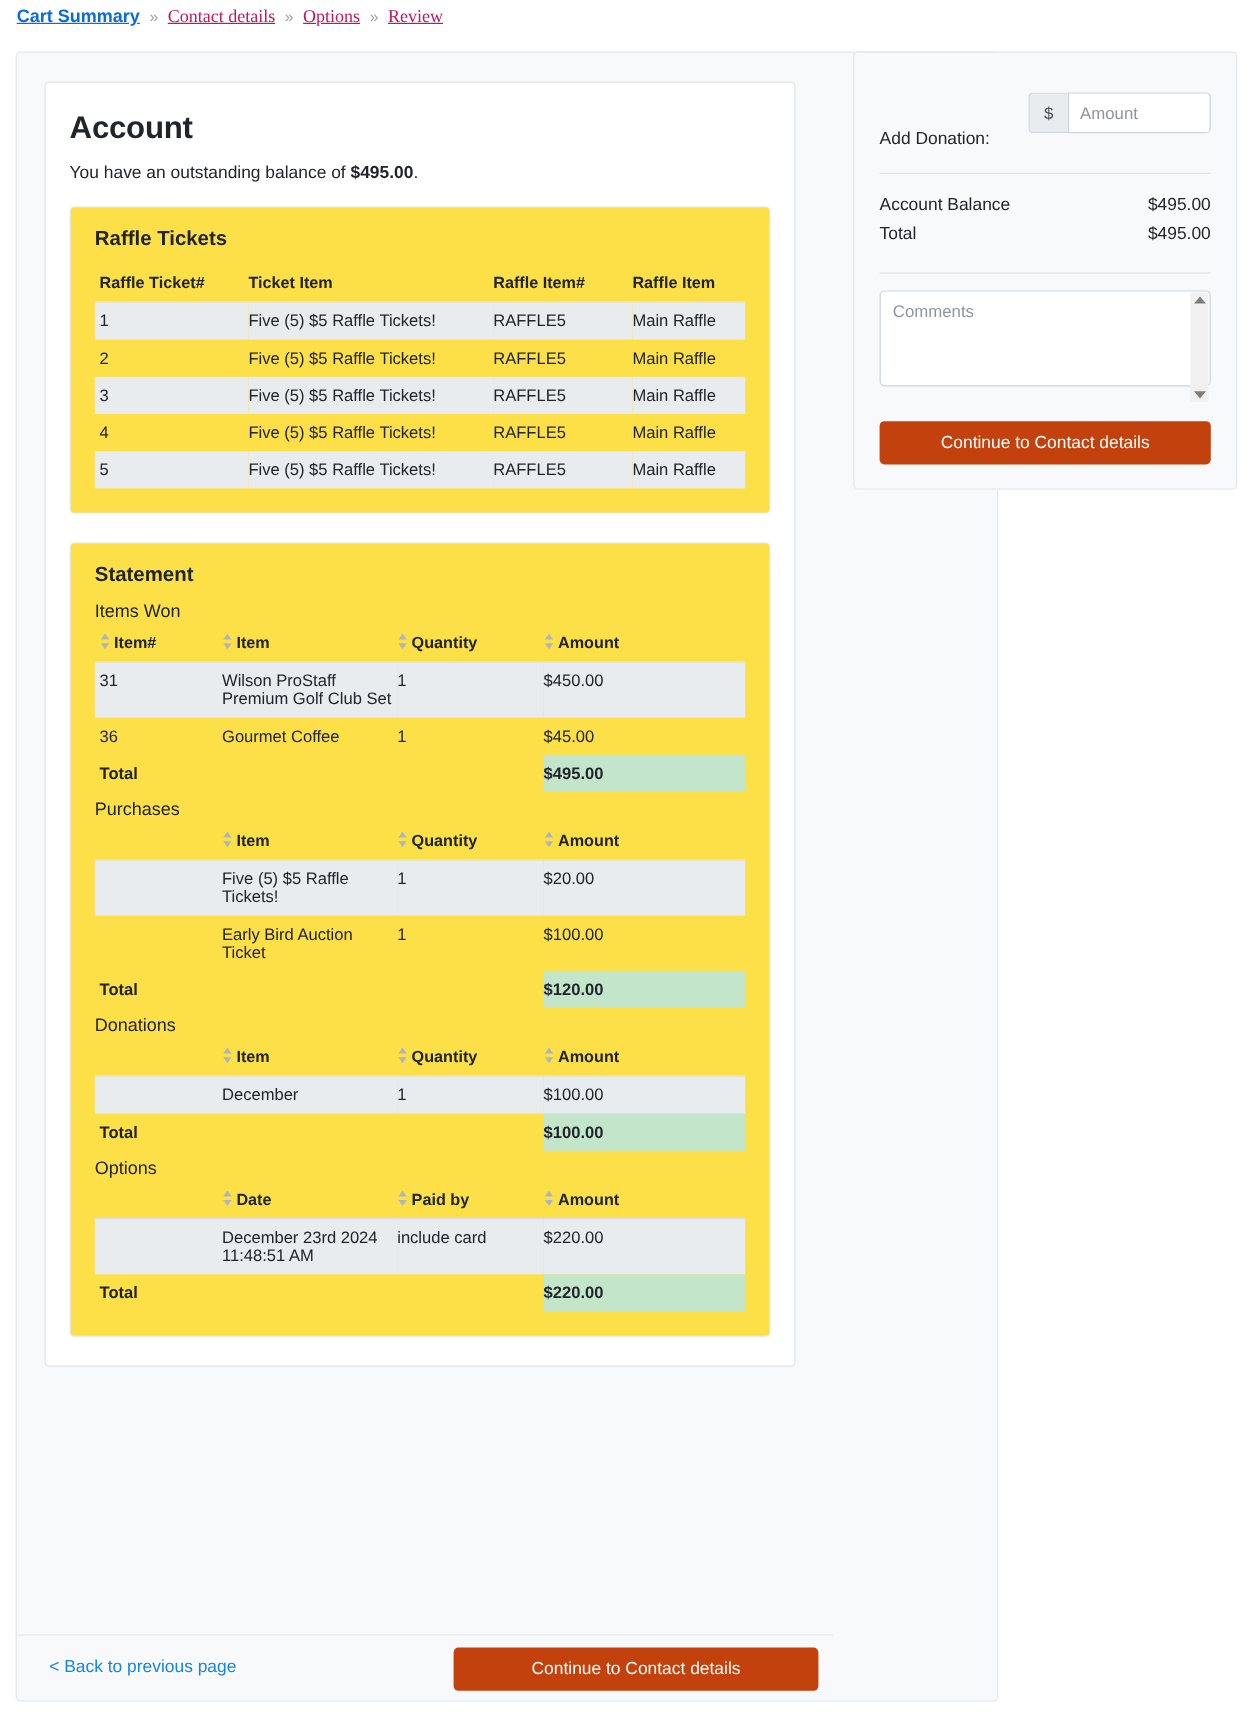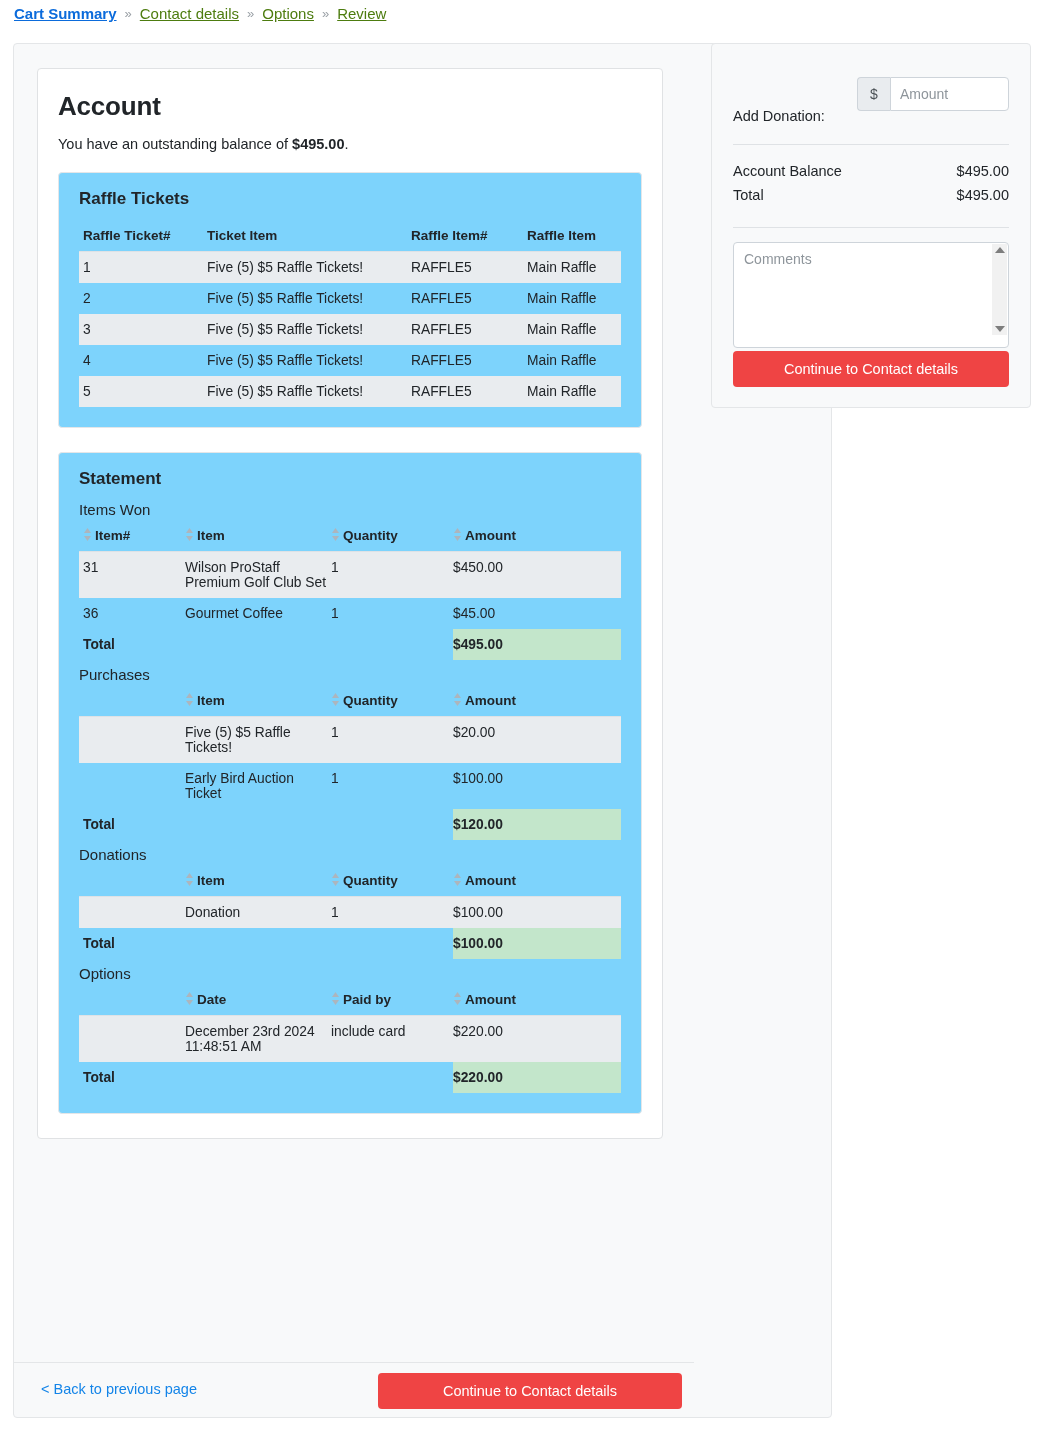--- a/index.html
+++ b/index.html
@@ -11,21 +11,21 @@
   }
   body { width: 1044px; height: 1437px; position: relative; overflow: hidden; }
 
   
   .breadcrumb {
     position: absolute; left: 14px; top: 4px;
     font-size: 15px; line-height: 20px;
     display: flex; gap: 8px;
   }
   .bc-current { color: #0b6bdb; font-weight: bold; }
-  .bc-link { color: #4d7c0f; }
+  .bc-link { color: #be185d; font-family: Liberation Serif, serif; }
   .bc-sep { color: #9aa0a6; font-size: 13px; }
 
   
   .left-wrap {
     position: absolute; left: 13px; top: 43px;
     width: 819px; height: 1375px;
     background: #f8f9fa;
     border: 1px solid #e4e6e8;
     border-radius: 4px;
   }
@@ -39,21 +39,21 @@
   }
   h1.account {
     margin: 0 0 14px 0;
     font-size: 26px; font-weight: bold; letter-spacing: -0.2px;
     color: #212529;
   }
   .balance-line { font-size: 14.5px; margin: 0 0 20px 0; color: #212529; }
   .balance-line b { font-weight: bold; }
 
   .subcard {
-    background: #7dd3fc;
+    background: #fde047;
     border: 1px solid #e4e6e8;
     border-radius: 4px;
     padding: 16px 20px 20px 20px;
     margin-bottom: 24px;
   }
   .subcard:last-child { margin-bottom: 0; }
   h2.sub-title {
     margin: 0 0 12px 0;
     font-size: 17px; font-weight: bold; color: #212529;
   }
@@ -101,21 +101,21 @@
   .footer {
     position: absolute; left: 13px; top: 1362px;
     width: 681px; height: 44px;
     border-top: 1px solid #e4e6e8;
   }
   .back-link {
     position: absolute; left: 28px; top: 18px;
     font-size: 14.5px; color: #1384e8; text-decoration: none;
   }
   .btn-primary {
-    background: #ef4444; color: #ffffff;
+    background: #c2410c; color: #ffffff;
     border: none; border-radius: 4px;
     font-family: "Liberation Sans", sans-serif;
     font-size: 14.5px; cursor: pointer;
   }
   .btn-foot {
     position: absolute; left: 365px; top: 10px;
     width: 304px; height: 36px;
   }
 
   
@@ -147,21 +147,21 @@
   hr.divider { border: none; border-top: 1px solid #dfe2e5; margin: 20px 0 14px 0; }
 
   .totals-row {
     display: flex; justify-content: space-between;
     font-size: 14.5px; line-height: 24px; color: #212529; text-align: right;
   }
   .comments-label { font-size: 14.5px; line-height: 20px; color: #212529; margin-bottom: 9px; }
 
   .ta-wrap { position: relative; width: 100%; height: 95px; }
   textarea.comments {
-    width: 100%; height: 106px;
+    width: 100%; height: 80px;
     border: 1px solid #ced4da; border-radius: 4px;
     background: #ffffff; resize: none;
     padding: 8px 10px;
     font-family: "Liberation Sans", sans-serif; font-size: 14px; color: #212529;
     outline: none; overflow: hidden;
   }
   textarea.comments::placeholder { color: #8e959b; }
   .fake-sb {
     position: absolute; right: 2px; top: 2px;
     width: 15px; height: 91px;
@@ -345,21 +345,21 @@
                   </svg></span><span>Quantity</span></th>
           <th><span class="sort-ico"><svg width="9" height="13" viewBox="0 0 9 13">
                     <path d="M4.5 0 L8 5 L1 5 Z" fill="#adb5bd"></path>
                     <path d="M4.5 13 L1 8 L8 8 Z" fill="#adb5bd"></path>
                   </svg></span><span>Amount</span></th>
         </tr>
           </thead>
           <tbody id="donations-body">
             <tr class="odd">
               <td class="st-c1"></td>
-              <td class="st-c2">Donation</td>
+              <td class="st-c2">December</td>
               <td class="st-c3">1</td>
               <td>$100.00</td>
             </tr>
             <tr class="tot">
               <td class="st-c1">Total</td>
               <td class="st-c2"></td>
               <td class="st-c3"></td>
               <td class="green">$100.00</td>
             </tr>
           </tbody>

